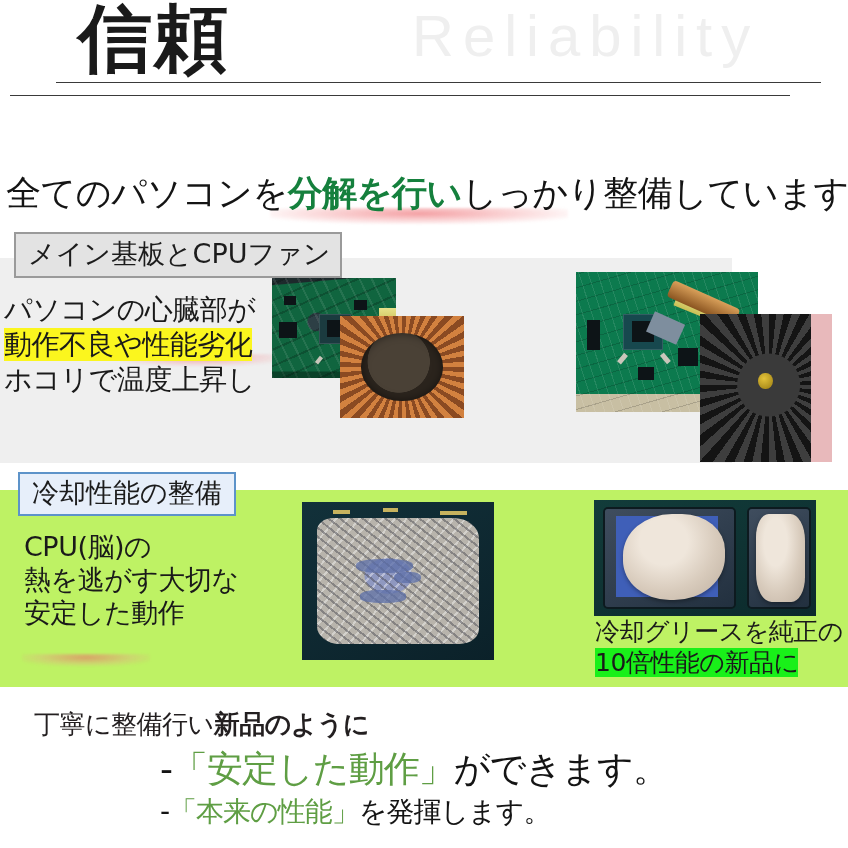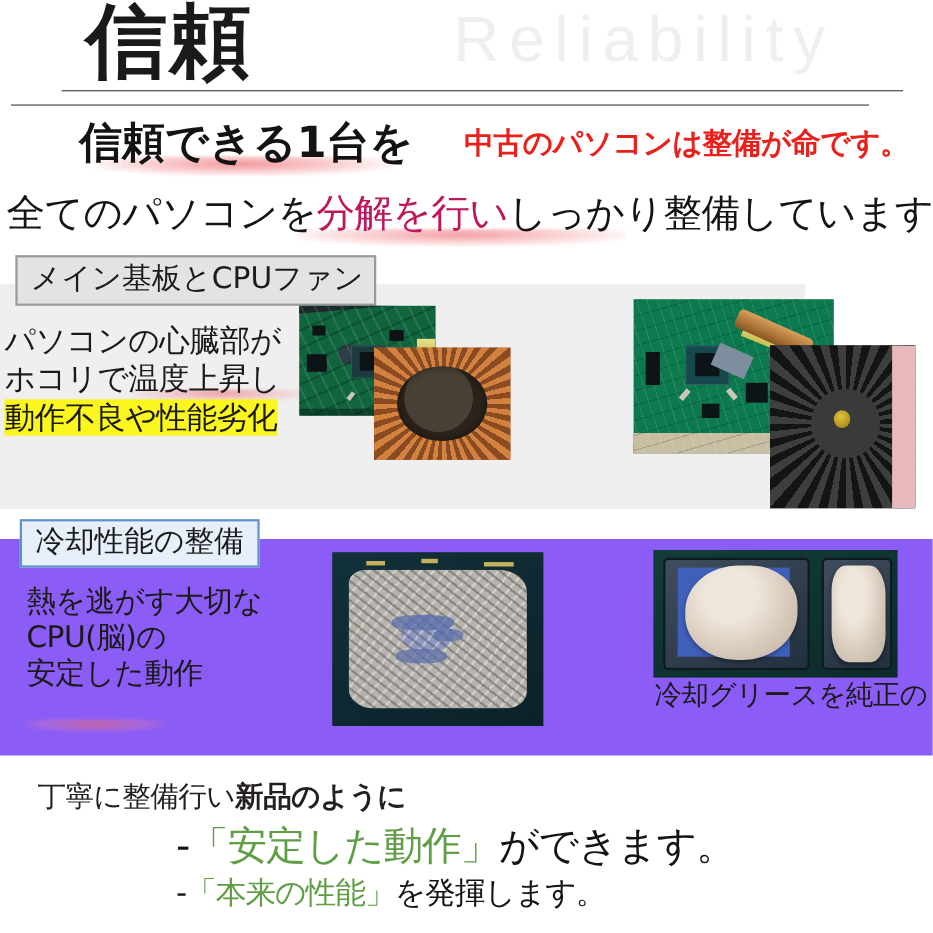--- a/index.html
+++ b/index.html
@@ -51,21 +51,21 @@
   }
 
   
   .lead{position:absolute;left:0;top:172px;width:848px;height:50px;}
   .lead-text{
     position:absolute;left:6px;top:-2px;
     font-size:35px;font-weight:400;color:#141414;letter-spacing:-.5px;
     font-family:"DejaVu Sans","Liberation Sans",sans-serif;
     white-space:nowrap;
   }
-  .lead-text .hl-green{color:#be185d;font-weight:400;}
+  .lead-text .hl-green{color:#15803d;font-weight:700;}
   .lead-glow{
     position:absolute;left:270px;top:36px;width:298px;height:16px;
     background:radial-gradient(ellipse at 50% 35%,rgba(236,96,102,.60) 0%,rgba(242,130,134,.30) 48%,rgba(255,255,255,0) 80%);
     filter:blur(1.2px);
   }
 
   
   .sec1{position:absolute;left:0;top:258px;width:732px;height:205px;background:#efefef;}
   .tagbox{
     position:absolute;
@@ -84,21 +84,21 @@
   }
   .s1-text div{white-space:nowrap;height:35px;}
   .mk-yellow{background:#fbf61e;box-decoration-break:clone;-webkit-box-decoration-break:clone;}
   .s1-underglow{
     position:absolute;left:120px;top:96px;width:160px;height:12px;
     background:radial-gradient(ellipse at 50% 30%,rgba(238,100,106,.55) 0%,rgba(244,140,144,.26) 50%,rgba(255,255,255,0) 82%);
     filter:blur(1px);
   }
 
   
-  .sec2{position:absolute;left:0;top:490px;width:848px;height:197px;background:#8b5cf6;}
+  .sec2{position:absolute;left:0;top:490px;width:848px;height:197px;background:#bef264;}
   #tag2{left:18px;top:-18px;background:#e7effa;border:2px solid #5d93c9;padding:5px 12px 8px 12px;}
   .s2-text{
     position:absolute;left:24px;top:40px;
     font-size:27px;line-height:33px;color:#1a1a1a;letter-spacing:-.5px;
     font-family:"DejaVu Sans","Liberation Sans",sans-serif;
   }
   .s2-text div{white-space:nowrap;height:33px;}
   .s2-underglow{
     position:absolute;left:22px;top:164px;width:128px;height:12px;
     background:radial-gradient(ellipse at 50% 30%,rgba(238,100,106,.55) 0%,rgba(244,140,144,.26) 50%,rgba(255,255,255,0) 82%);
@@ -231,40 +231,35 @@
 
 <div class="page">
 
   <div class="hero">
     <div class="hero-watermark">Reliability</div>
     <div class="hero-kanji">信頼</div>
     <div class="rule-top"></div>
     <div class="rule-bottom"></div>
   </div>
 
-  <div class="subhead">
-    <div class="subhead-glow"></div>
-    <div class="subhead-main">信頼できる1台を</div>
-    <div class="subhead-red">中古のパソコンは整備が命です。</div>
-  </div>
 
   <div class="lead">
     <div class="lead-glow"></div>
     <div class="lead-text"><span>全てのパソコンを</span><span class="hl-green">分解を行い</span><span>しっかり整備しています。</span></div>
   </div>
 
   <div class="sec1">
 
     <div class="tagbox" id="tag1">メイン基板とCPUファン</div>
 
     <div class="s1-underglow"></div>
     <div class="s1-text">
       <div><span>パソコンの心臓部が</span></div>
+      <div><span class="mk-yellow">動作不良や性能劣化</span></div>
       <div><span>ホコリで温度上昇し</span></div>
-      <div><span class="mk-yellow">動作不良や性能劣化</span></div>
     </div>
 
     <div class="photo pb-mb" style="left:272px;top:20px;width:124px;height:100px;">
       <div class="chip" style="left:38%;top:36%;width:26%;height:30%;"></div>
       <div class="chipdark" style="left:44%;top:42%;width:14%;height:17%;"></div>
       <div class="chipdark" style="left:6%;top:44%;width:14%;height:16%;"></div>
       <div class="chipdark" style="left:10%;top:18%;width:9%;height:9%;"></div>
       <div class="chipdark" style="left:66%;top:22%;width:11%;height:10%;"></div>
       <div class="pad" style="left:36%;top:78%;width:3%;height:8%;transform:rotate(38deg);"></div>
       <div class="pad" style="left:66%;top:76%;width:3%;height:9%;transform:rotate(-36deg);"></div>
@@ -314,22 +309,22 @@
       <div class="fanhub"></div>
     </div>
   </div>
 
   <div class="sec2">
 
     <div class="tagbox" id="tag2">冷却性能の整備</div>
 
     <div class="s2-underglow"></div>
     <div class="s2-text">
+      <div><span>CPU(脳)の</span></div>
       <div><span>熱を逃がす大切な</span></div>
-      <div><span>CPU(脳)の</span></div>
       <div><span>安定した動作</span></div>
     </div>
 
     <div class="photo pb-gr" style="left:302px;top:12px;width:192px;height:158px;">
       <div class="gold-strip" style="left:16%;top:5%;width:9%;"></div>
       <div class="gold-strip" style="left:42%;top:4%;width:8%;"></div>
       <div class="gold-strip" style="left:72%;top:6%;width:14%;"></div>
       <div class="crust"></div>
       <div class="bluesmear" style="left:28%;top:36%;width:30%;height:9%;"></div>
       <div class="bluesmear" style="left:30%;top:56%;width:24%;height:8%;"></div>
@@ -339,20 +334,21 @@
     <div class="photo pa-gr" style="left:594px;top:10px;width:222px;height:116px;">
       <div class="die" style="left:5%;top:8%;width:58%;height:84%;"></div>
       <div class="blueox" style="left:10%;top:14%;width:46%;height:70%;"></div>
       <div class="paste" style="left:13%;top:12%;width:46%;height:74%;"></div>
       <div class="die" style="left:70%;top:8%;width:27%;height:84%;"></div>
       <div class="paste" style="left:73%;top:12%;width:22%;height:76%;border-radius:26% 30% 28% 32%;"></div>
     </div>
 
     <div class="s2-caption">
       <div><span>冷却グリースを純正の</span></div>
+      <div><span class="mk-green">10倍性能の新品に</span></div>
     </div>
   </div>
 
   <div class="bottom">
     <div class="bot-l1"><span>丁寧に整備行い</span><b>新品のように</b></div>
     <div class="bot-l2"><span>-</span><span class="gr">「安定した動作」</span><span>ができます。</span></div>
     <div class="bot-l3"><span>-</span><span class="gr">「本来の性能」</span><span>を発揮します。</span></div>
   </div>
 
 </div>

